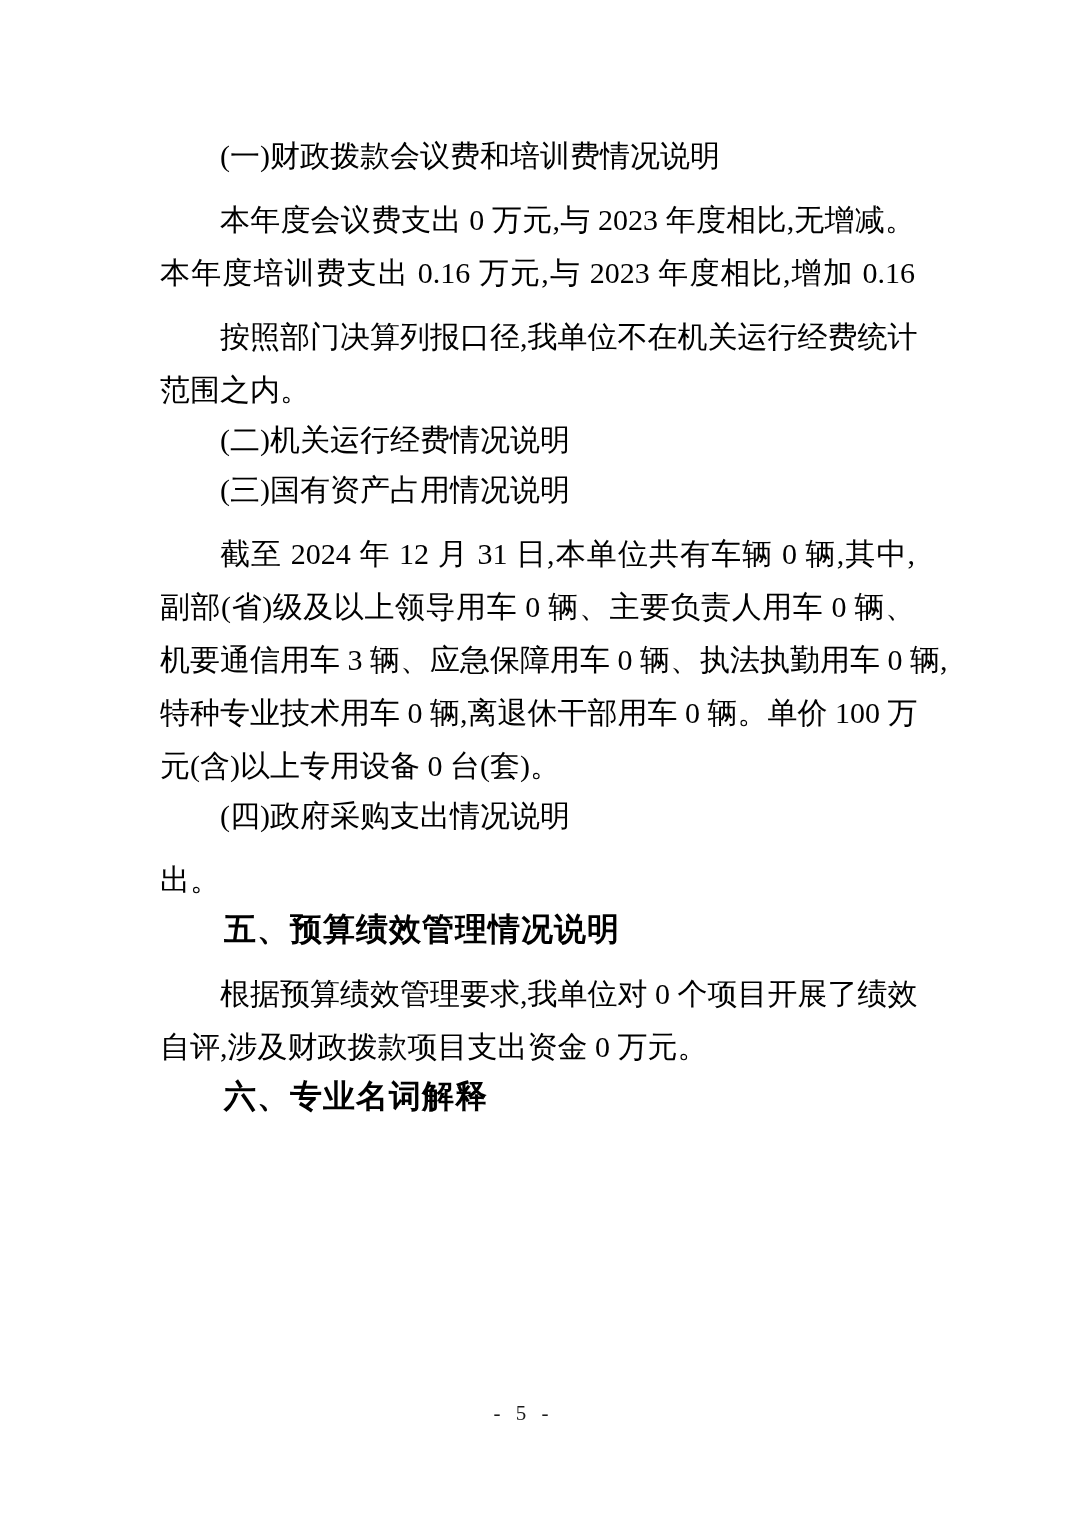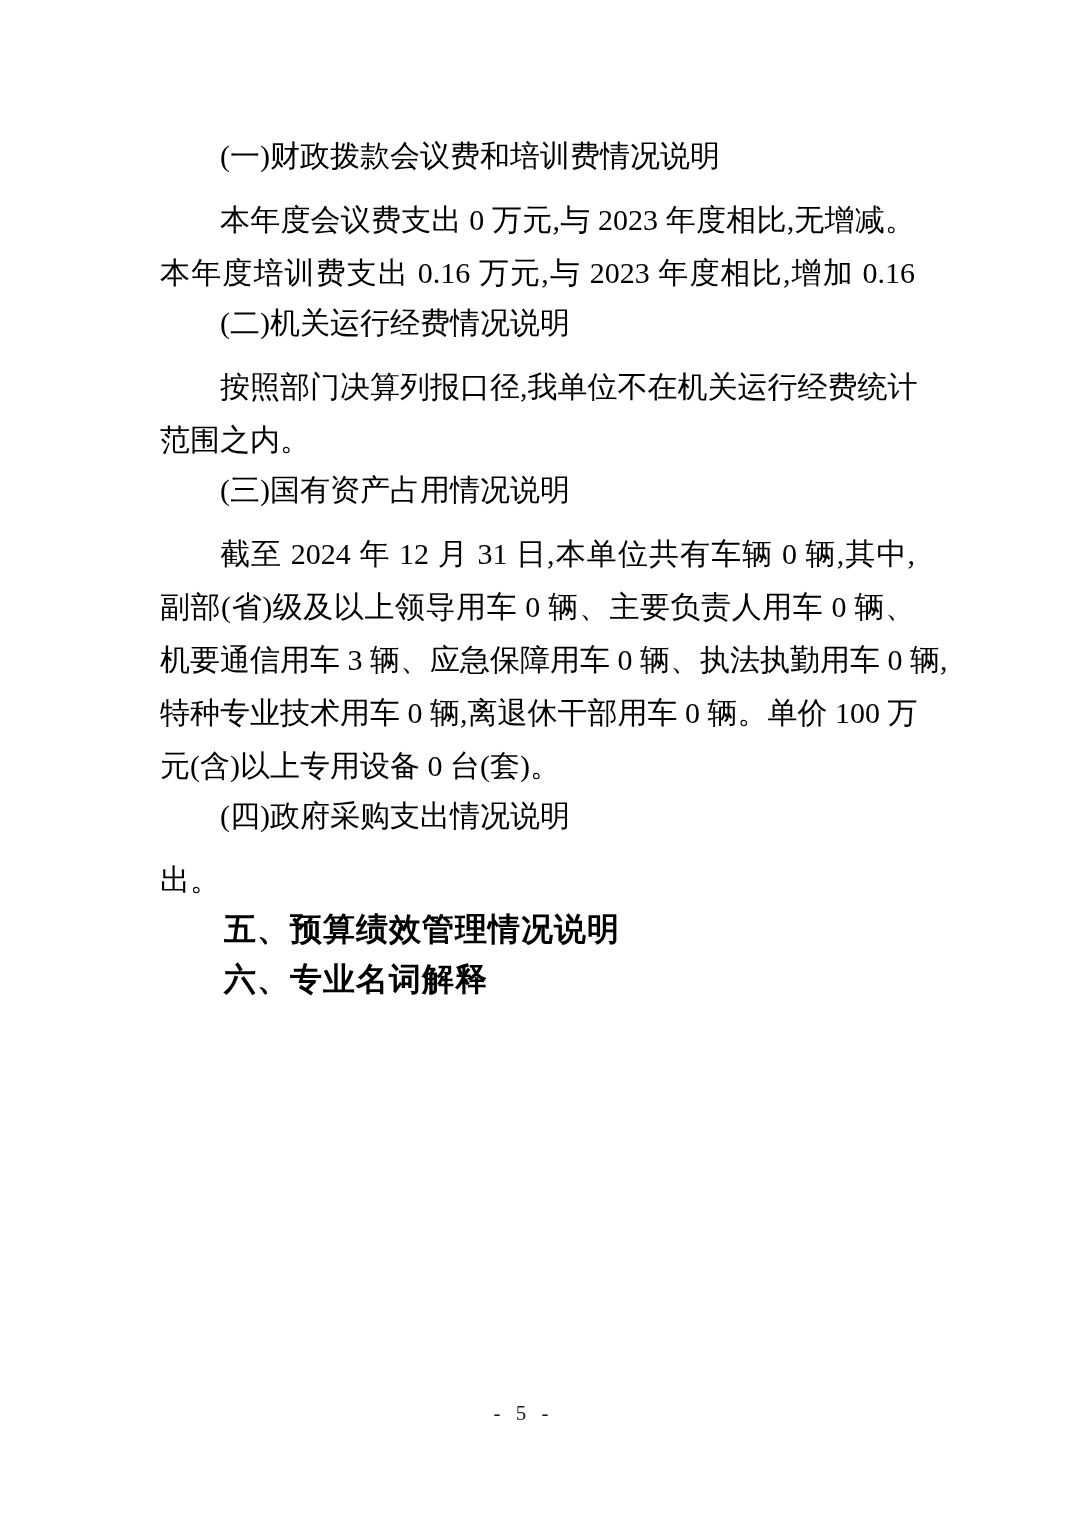--- a/index.html
+++ b/index.html
@@ -57,44 +57,48 @@
 
 <div class="page">
   <div class="content">
       <div class="section subheading">
         <div class="line indent">(一)财政拨款会议费和培训费情况说明</div>
       </div>
       <div class="section paragraph">
         <div class="line indent fill">本年度会议费支出 0 万元,与 2023 年度相比,无增减。</div>
         <div class="line fill">本年度培训费支出 0.16 万元,与 2023 年度相比,增加 0.16</div>
       </div>
-      <div class="section subheading">
-        <div class="line indent">(二)机关运行经费情况说明</div>
-      </div>
       <div class="section paragraph">
         <div class="line indent fill">按照部门决算列报口径,我单位不在机关运行经费统计</div>
         <div class="line">范围之内。</div>
+      </div>
+      <div class="section subheading">
+        <div class="line indent">(二)机关运行经费情况说明</div>
       </div>
       <div class="section subheading">
         <div class="line indent">(三)国有资产占用情况说明</div>
       </div>
       <div class="section paragraph">
         <div class="line indent fill">截至 2024 年 12 月 31 日,本单位共有车辆 0 辆,其中,</div>
         <div class="line fill">副部(省)级及以上领导用车 0 辆、主要负责人用车 0 辆、</div>
         <div class="line fill">机要通信用车 3 辆、应急保障用车 0 辆、执法执勤用车 0 辆,</div>
         <div class="line fill">特种专业技术用车 0 辆,离退休干部用车 0 辆。单价 100 万</div>
         <div class="line">元(含)以上专用设备 0 台(套)。</div>
       </div>
       <div class="section subheading">
         <div class="line indent">(四)政府采购支出情况说明</div>
       </div>
       <div class="section paragraph">
         <div class="line">出。</div>
       </div>
       <div class="section heading">
         <div class="line indent">五、预算绩效管理情况说明</div>
       </div>
+      <div class="section paragraph">
+        <div class="line indent fill">根据预算绩效管理要求,我单位对 0 个项目开展了绩效</div>
+        <div class="line">自评,涉及财政拨款项目支出资金 0 万元。</div>
+      </div>
       <div class="section heading">
         <div class="line indent">六、专业名词解释</div>
       </div>
     </div>
   <div class="footer">- 5 -</div>
 </div>
 
 </body></html>

